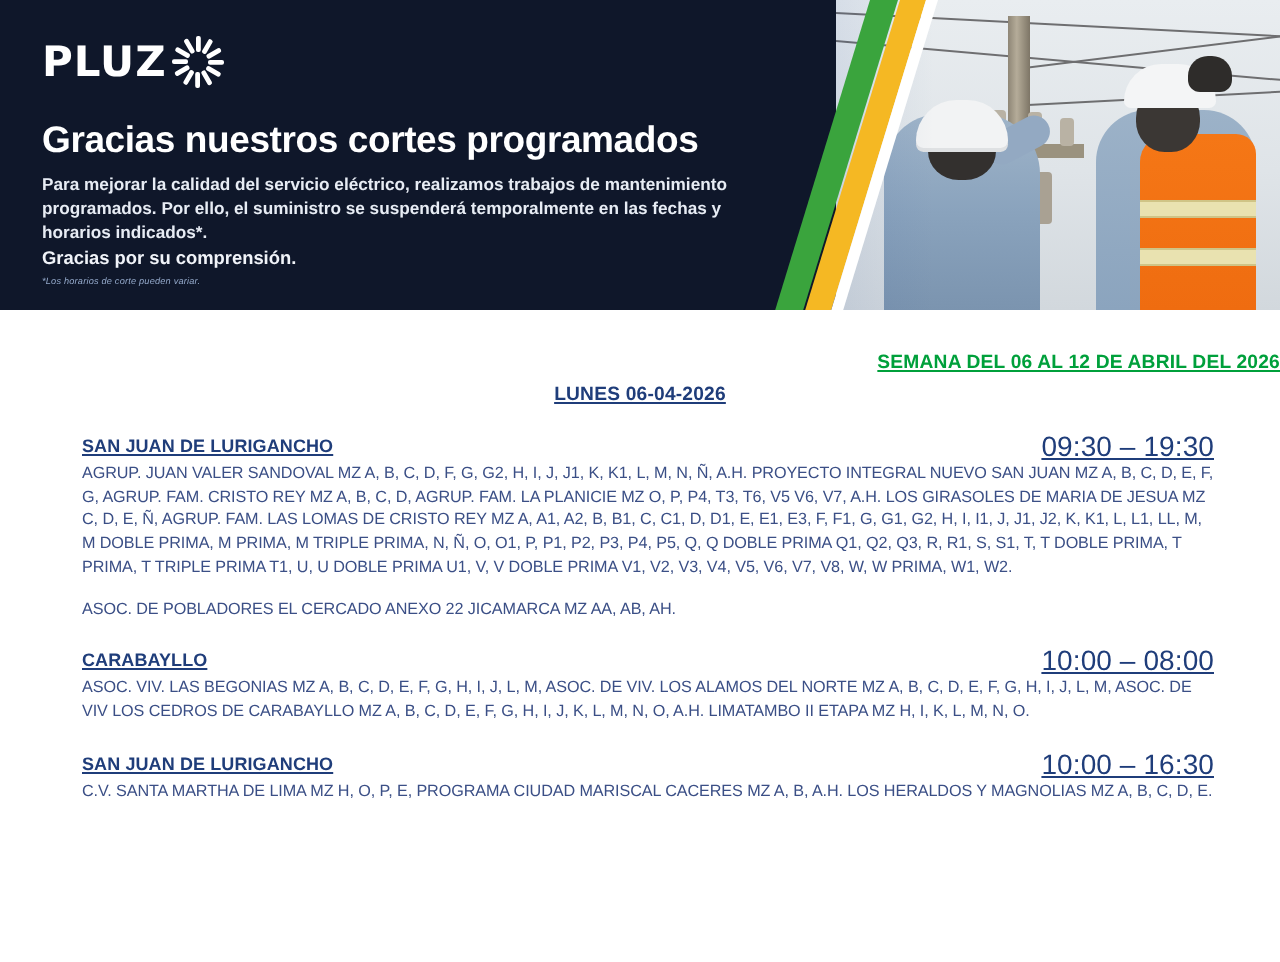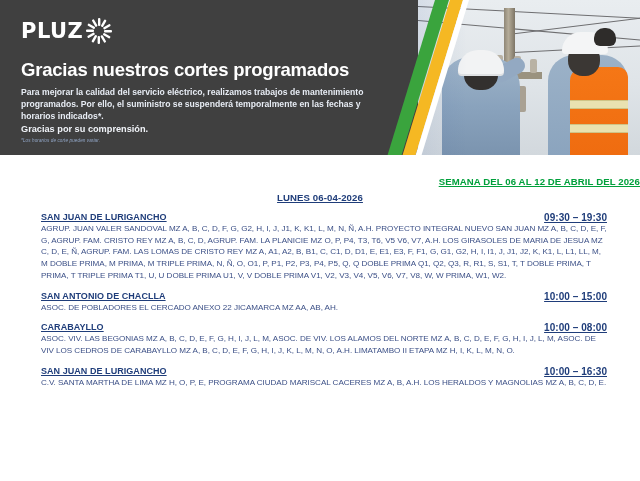--- a/index.html
+++ b/index.html
@@ -12,21 +12,21 @@
     background: #ffffff;
     font-family: "Liberation Sans", sans-serif;
     overflow: hidden;
   }
 
   
   .banner {
     position: relative;
     width: 640px;
     height: 155px;
-    background: #404040;
+    background: #0f172a;
     overflow: hidden;
   }
 
   
   .banner-photo {
     position: absolute;
     top: 0;
     right: 0;
     width: 222px;
     height: 155px;
@@ -280,33 +280,34 @@
 
   .entry {
     padding: 0 33px 0 41px;
     margin-top: 9px;
   }
   .entry.first { margin-top: 9px; }
 
   .entry-head {
     display: flex;
     justify-content: space-between;
-    align-items: flex-start;
+    align-items: center;
+    margin-top: 12px;
   }
   .district {
     color: #1f3d7a;
     font-size: 9px;
     font-weight: bold;
     text-decoration: underline;
     letter-spacing: 0.05px;
   }
   .hours {
     color: #1f3d7a;
-    font-size: 10px;
-    font-weight: bold;
+    font-size: 14px;
+    font-weight: normal;
     text-decoration: underline;
     letter-spacing: 0.05px;
     white-space: nowrap;
   }
   .zones {
     color: #3b4f86;
     font-size: 8.1px;
     line-height: 1.45;
     margin-top: 0;
     text-align: left;
@@ -389,24 +390,20 @@
 
   <div class="entry first">
     <div class="entry-head">
       <span class="district">SAN JUAN DE LURIGANCHO</span>
       <span class="hours">09:30 – 19:30</span>
     </div>
     <div class="zones">AGRUP. JUAN VALER SANDOVAL MZ A, B, C, D, F, G, G2, H, I, J, J1, K, K1, L, M, N, Ñ, A.H. PROYECTO INTEGRAL NUEVO SAN JUAN MZ A, B, C, D, E, F, G, AGRUP. FAM. CRISTO REY MZ A, B, C, D, AGRUP. FAM. LA PLANICIE MZ O, P, P4, T3, T6, V5 V6, V7, A.H. LOS GIRASOLES DE MARIA DE JESUA MZ C, D, E, Ñ, AGRUP. FAM. LAS LOMAS DE CRISTO REY MZ A, A1, A2, B, B1, C, C1, D, D1, E, E1, E3, F, F1, G, G1, G2, H, I, I1, J, J1, J2, K, K1, L, L1, LL, M, M DOBLE PRIMA, M PRIMA, M TRIPLE PRIMA, N, Ñ, O, O1, P, P1, P2, P3, P4, P5, Q, Q DOBLE PRIMA Q1, Q2, Q3, R, R1, S, S1, T, T DOBLE PRIMA, T PRIMA, T TRIPLE PRIMA T1, U, U DOBLE PRIMA U1, V, V DOBLE PRIMA V1, V2, V3, V4, V5, V6, V7, V8, W, W PRIMA, W1, W2.</div>
   </div>
 
   <div class="entry">
-    <div class="entry-head">
-      <span class="district">SAN ANTONIO DE CHACLLA</span>
-      <span class="hours">10:00 – 15:00</span>
-    </div>
     <div class="zones">ASOC. DE POBLADORES EL CERCADO ANEXO 22 JICAMARCA MZ AA, AB, AH.</div>
   </div>
 
   <div class="entry">
     <div class="entry-head">
       <span class="district">CARABAYLLO</span>
       <span class="hours">10:00 – 08:00</span>
     </div>
     <div class="zones">ASOC. VIV. LAS BEGONIAS MZ A, B, C, D, E, F, G, H, I, J, L, M, ASOC. DE VIV. LOS ALAMOS DEL NORTE MZ A, B, C, D, E, F, G, H, I, J, L, M, ASOC. DE VIV LOS CEDROS DE CARABAYLLO MZ A, B, C, D, E, F, G, H, I, J, K, L, M, N, O, A.H. LIMATAMBO II ETAPA MZ H, I, K, L, M, N, O.</div>
   </div>

